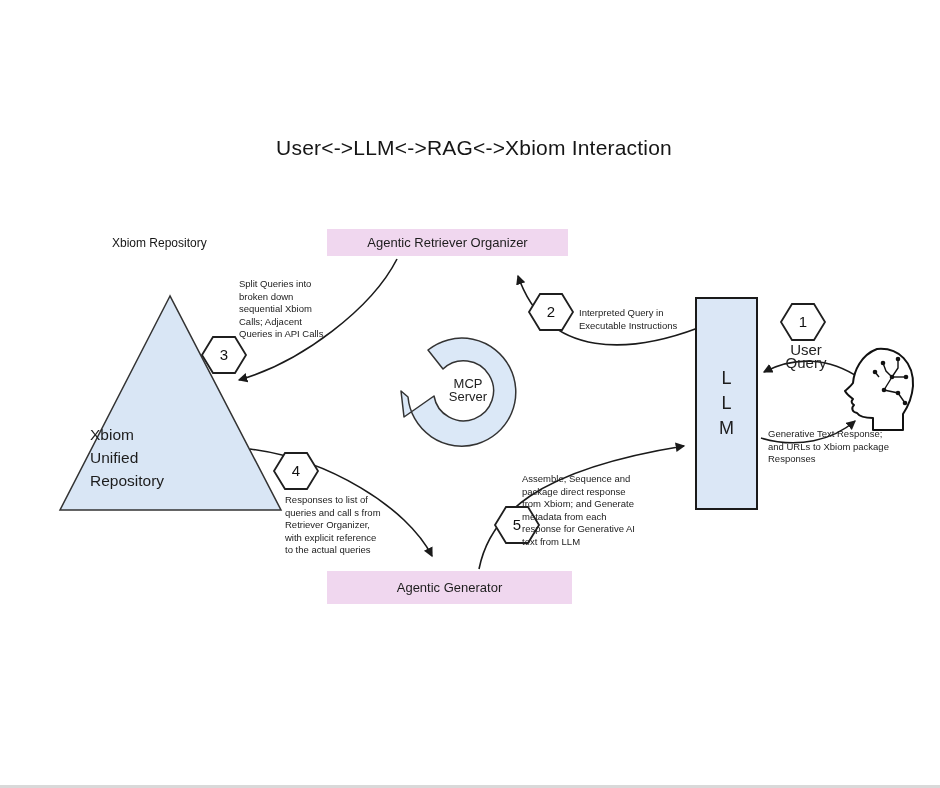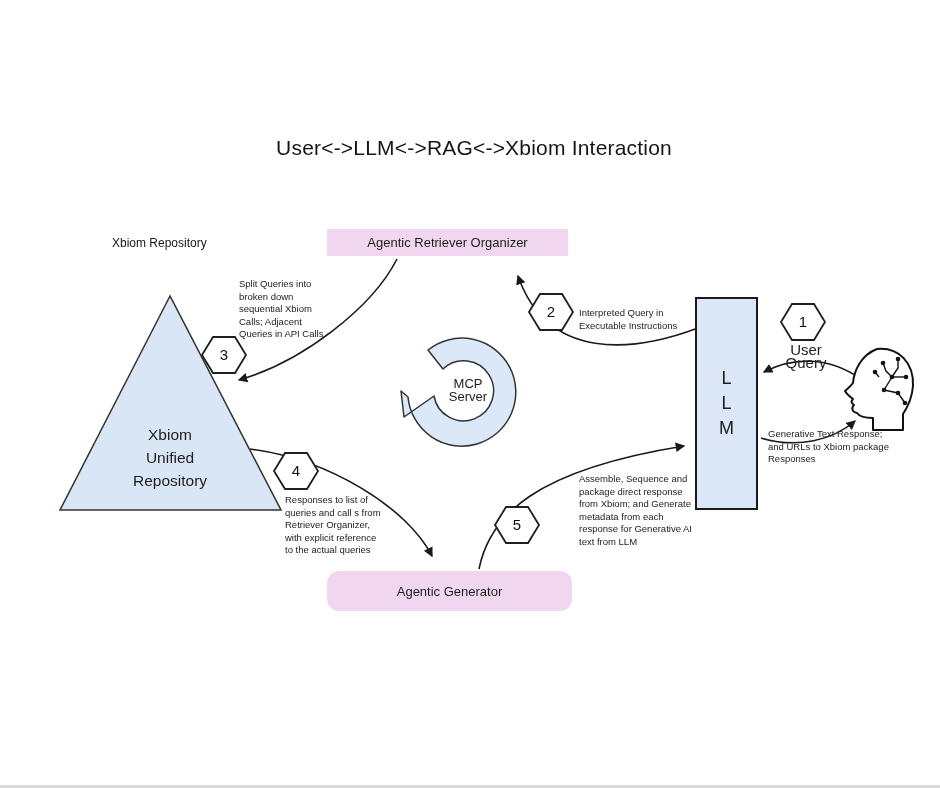--- a/index.html
+++ b/index.html
@@ -11,43 +11,43 @@
   .title {
     left:0; right:0; top:136px; text-align:center;
     font-size:21px; letter-spacing:0.2px; color:#161616;
   }
   .repo-heading { left:112px; top:236px; font-size:12px; color:#161616; }
   .pinkbox {
     background:#f0d7ef; display:flex; align-items:center; justify-content:center;
     font-size:13px; color:#1d1d1d; text-align:center;
   }
   .aro { left:327px; top:229px; width:241px; height:27px; }
-  .ag  { left:327px; top:571px; width:245px; height:40px;border-radius:12px; }
+  .ag  { left:327px; top:571px; width:245px; height:33px; }
   .svg-layer { left:0; top:0; }
   .tri-label {
-    left:90px; top:423px; width:160px; text-align:center;
+    left:90px; top:423px; width:160px; text-align:left;
     font-size:15.5px; line-height:23px; white-space:pre-line; color:#1d1d1d;
   }
   .mcp-label {
     left:424px; top:377px; width:88px; text-align:center;
     font-size:13px; line-height:13px; white-space:pre-line; color:#222;
   }
   .llm-box {
     left:695px; top:297px; width:63px; height:213px; box-sizing:border-box;
     background:#dbe7f6; border:2px solid #1a1a1a;
     display:flex; align-items:center; justify-content:center; text-align:center;
     font-size:18px; line-height:25px; white-space:pre-line; color:#1d1d1d;
   }
   .hexnum { width:30px; text-align:center; font-size:15px; line-height:18px; color:#111; }
   .note { font-size:9.5px; line-height:12.5px; white-space:pre-line; color:#222; }
   .n1 { left:774px; top:344px; width:64px; text-align:center; font-size:15px; }
   .n2 { left:579px; top:307px; }
   .n3 { left:239px; top:278px; }
   .n4 { left:285px; top:494px; }
-  .n5 { left:579px; top:473px; }
+  .n5 { left:522px; top:473px; }
   .nright { left:768px; top:428px; }
   .bottom-strip { left:0; right:0; bottom:0; height:3px; background:#d9d9d9; }
 </style>
 </head>
 <body>
 
 <div class="canvas">
 
   <div class="abs title">User&lt;-&gt;LLM&lt;-&gt;RAG&lt;-&gt;Xbiom Interaction</div>
 

